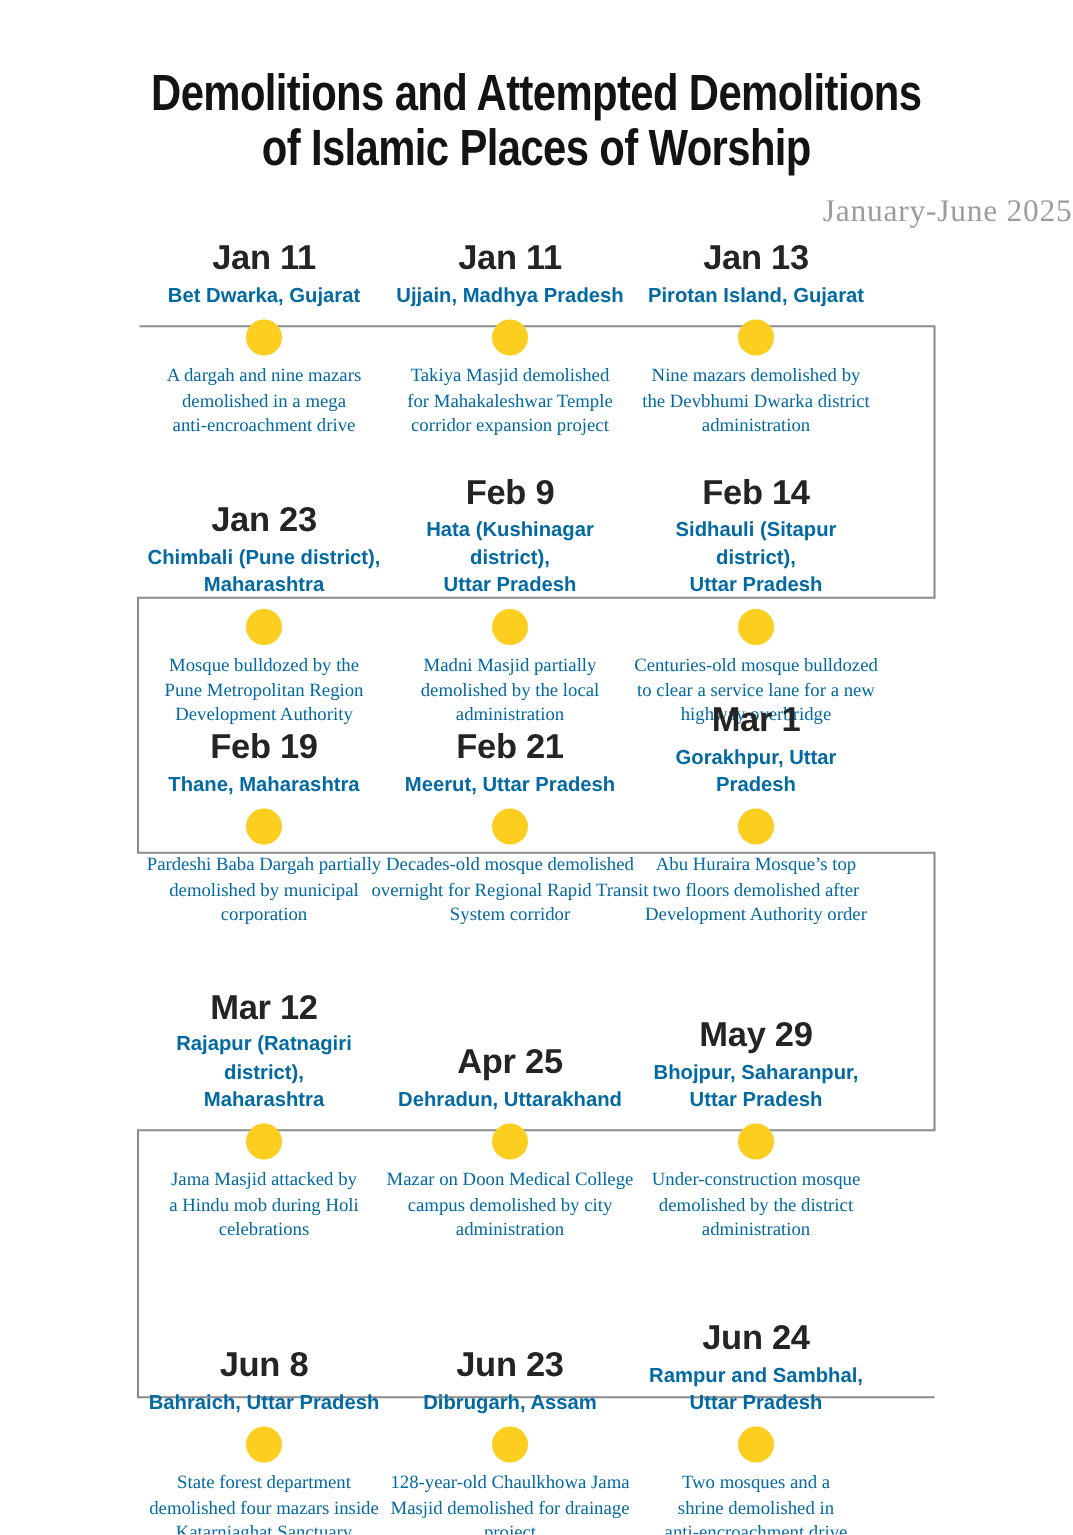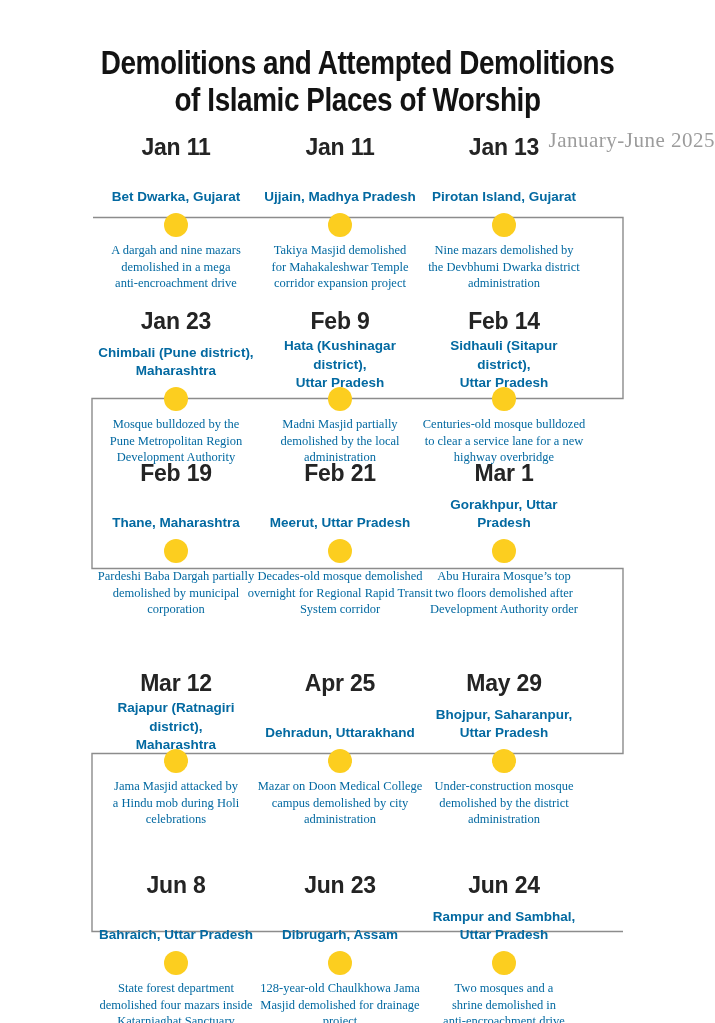--- a/index.html
+++ b/index.html
@@ -27,32 +27,32 @@
 
   
   .path-svg { position: absolute; inset: 0; z-index: 0; }
 
   
   .row {
     position: absolute; left: 94px; width: 492px;
     display: flex; z-index: 1;
   }
   .row-1 { top: 134px; }
-  .row-2 { top: 308px; }
+  .row-2 { top: 327px; }
   .row-3 { top: 460px; }
   .row-4 { top: 670px; }
   .row-5 { top: 872px; }
 
   .cell {
     flex: 1 1 0; display: flex; flex-direction: column;
     align-items: center; text-align: center; min-width: 0;
   }
   .meta {
     height: 72px; display: flex; flex-direction: column;
-    justify-content: space-between; padding-bottom: 7px;
+    justify-content: flex-end; padding-bottom: 7px;
   }
   .date {
     font-size: 23px; font-weight: 700; color: #242424;
     line-height: 1.15; letter-spacing: -0.2px;
   }
   .loc {
     font-size: 13.5px; font-weight: 700; color: #0369a1;
     line-height: 1.35; margin-top: 3px; white-space: pre-line;
   }
   .dotzone {

